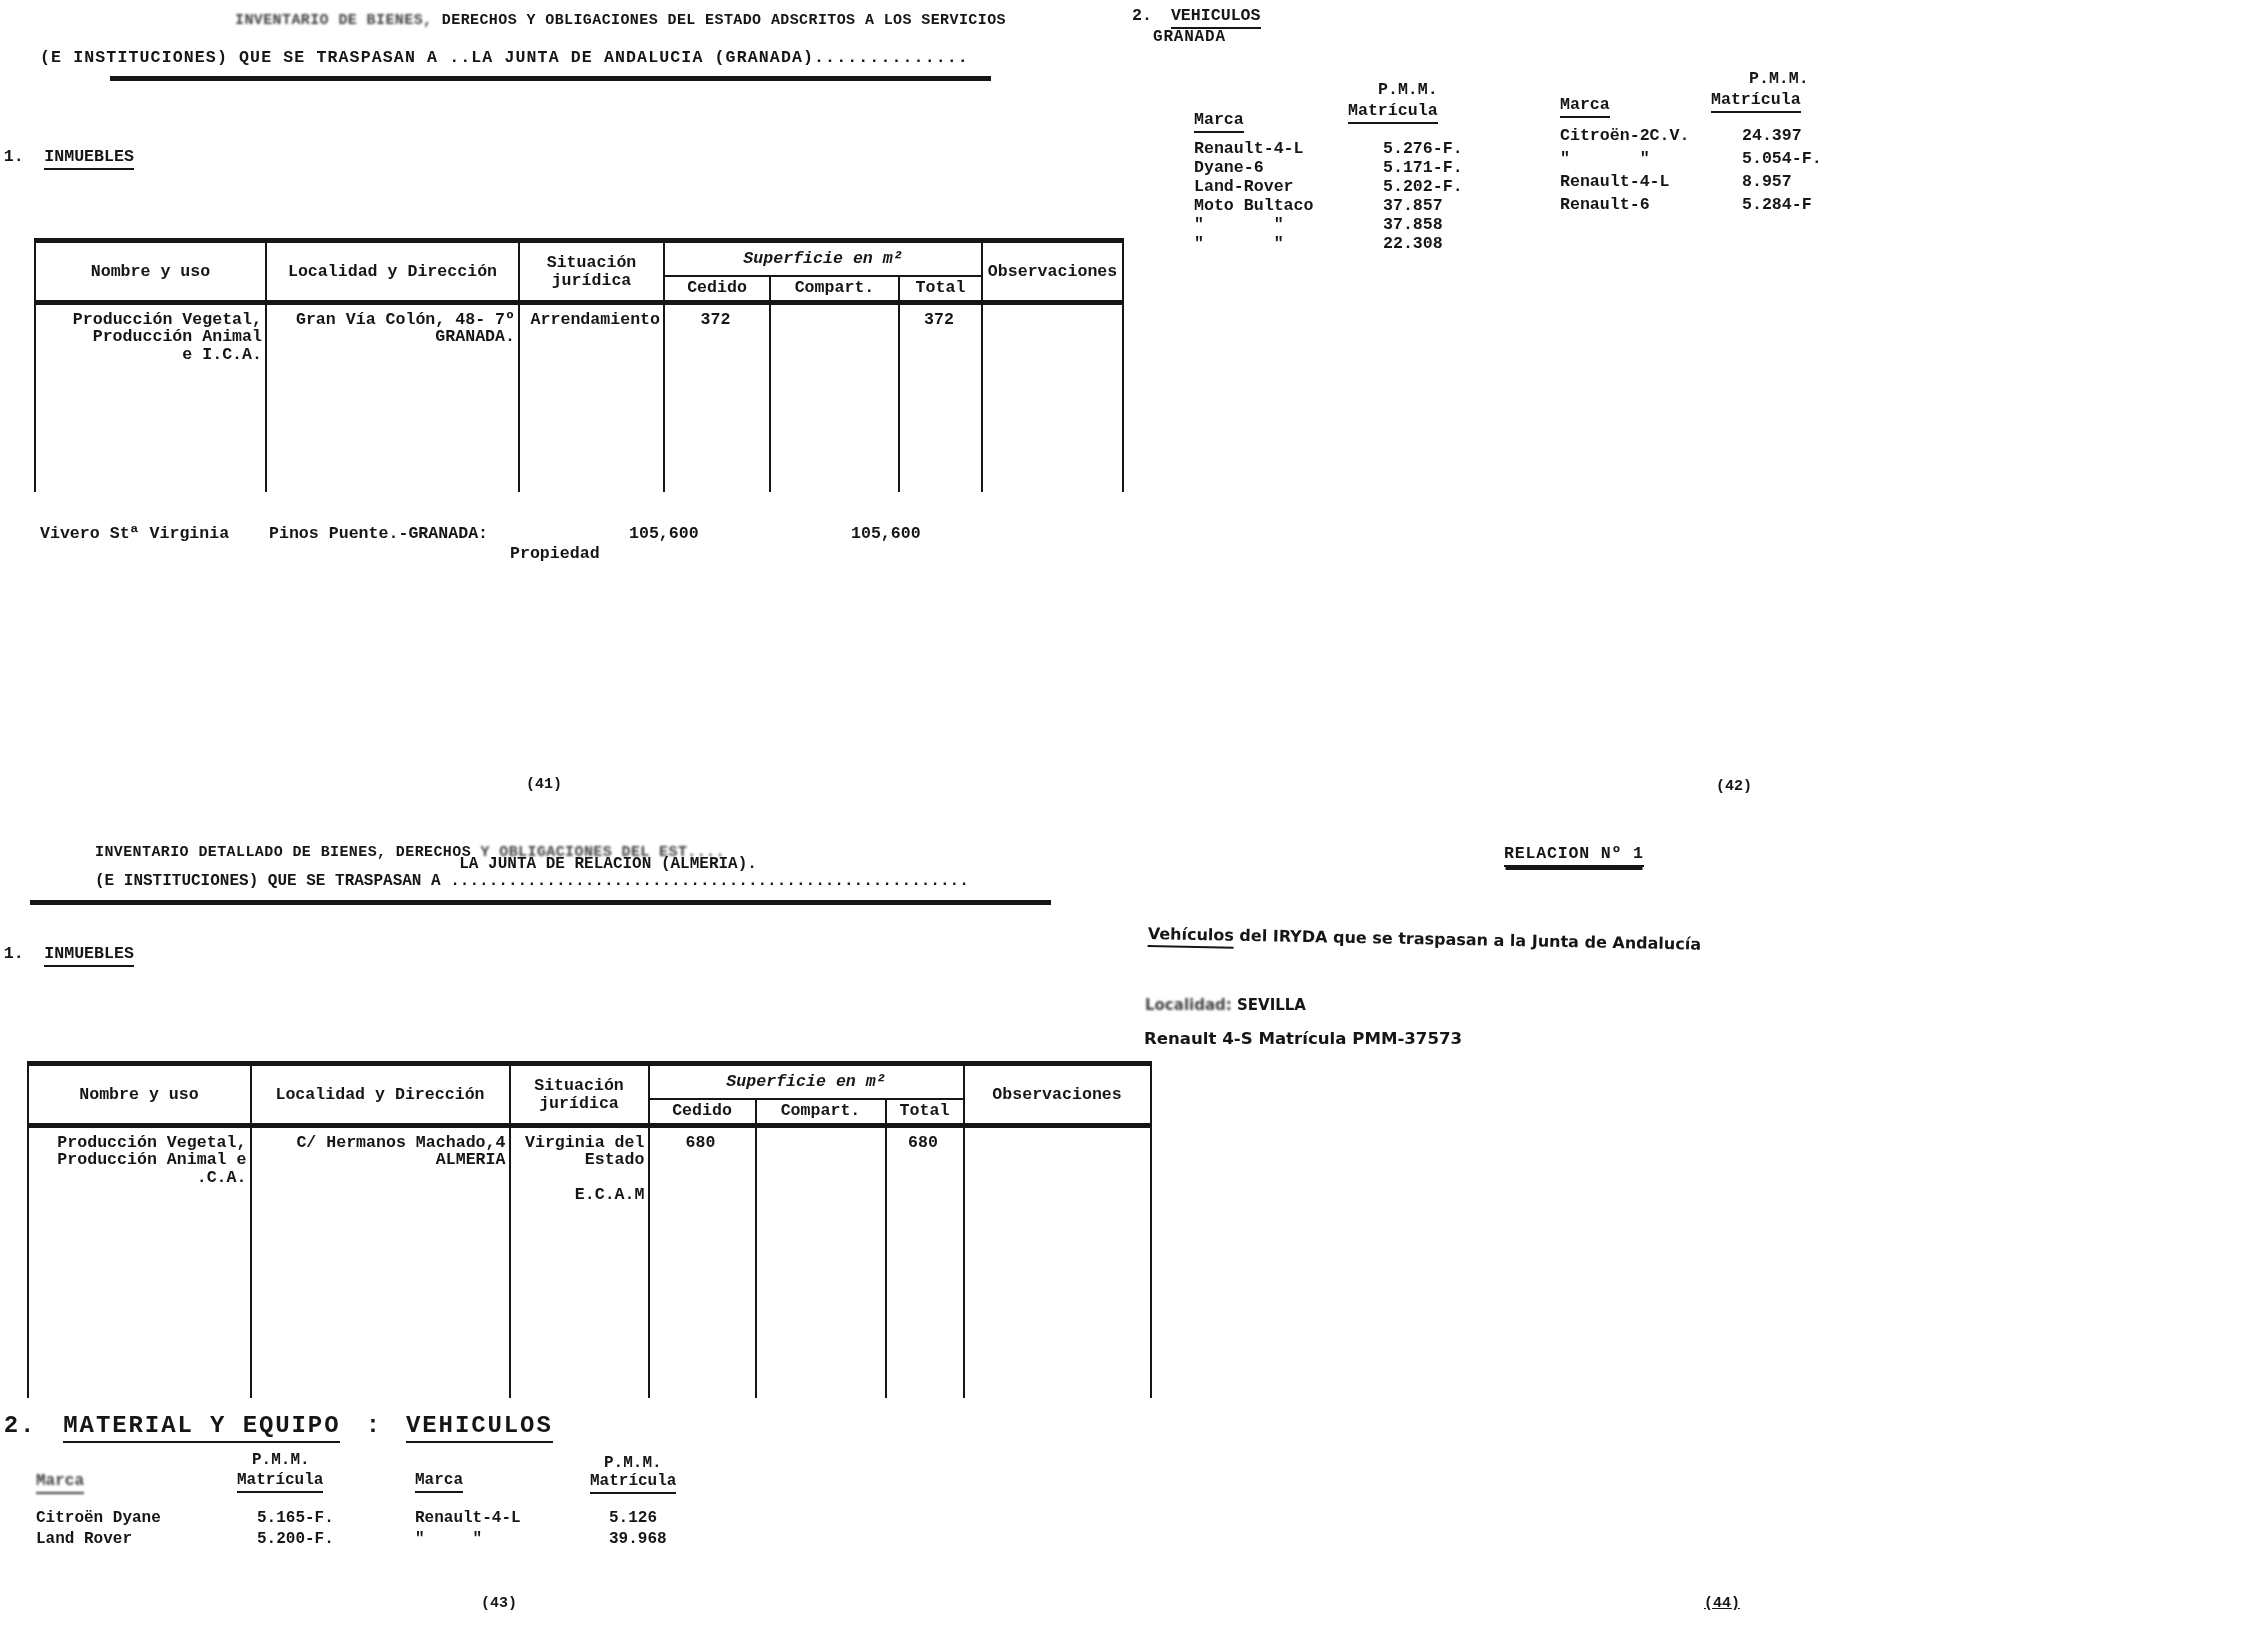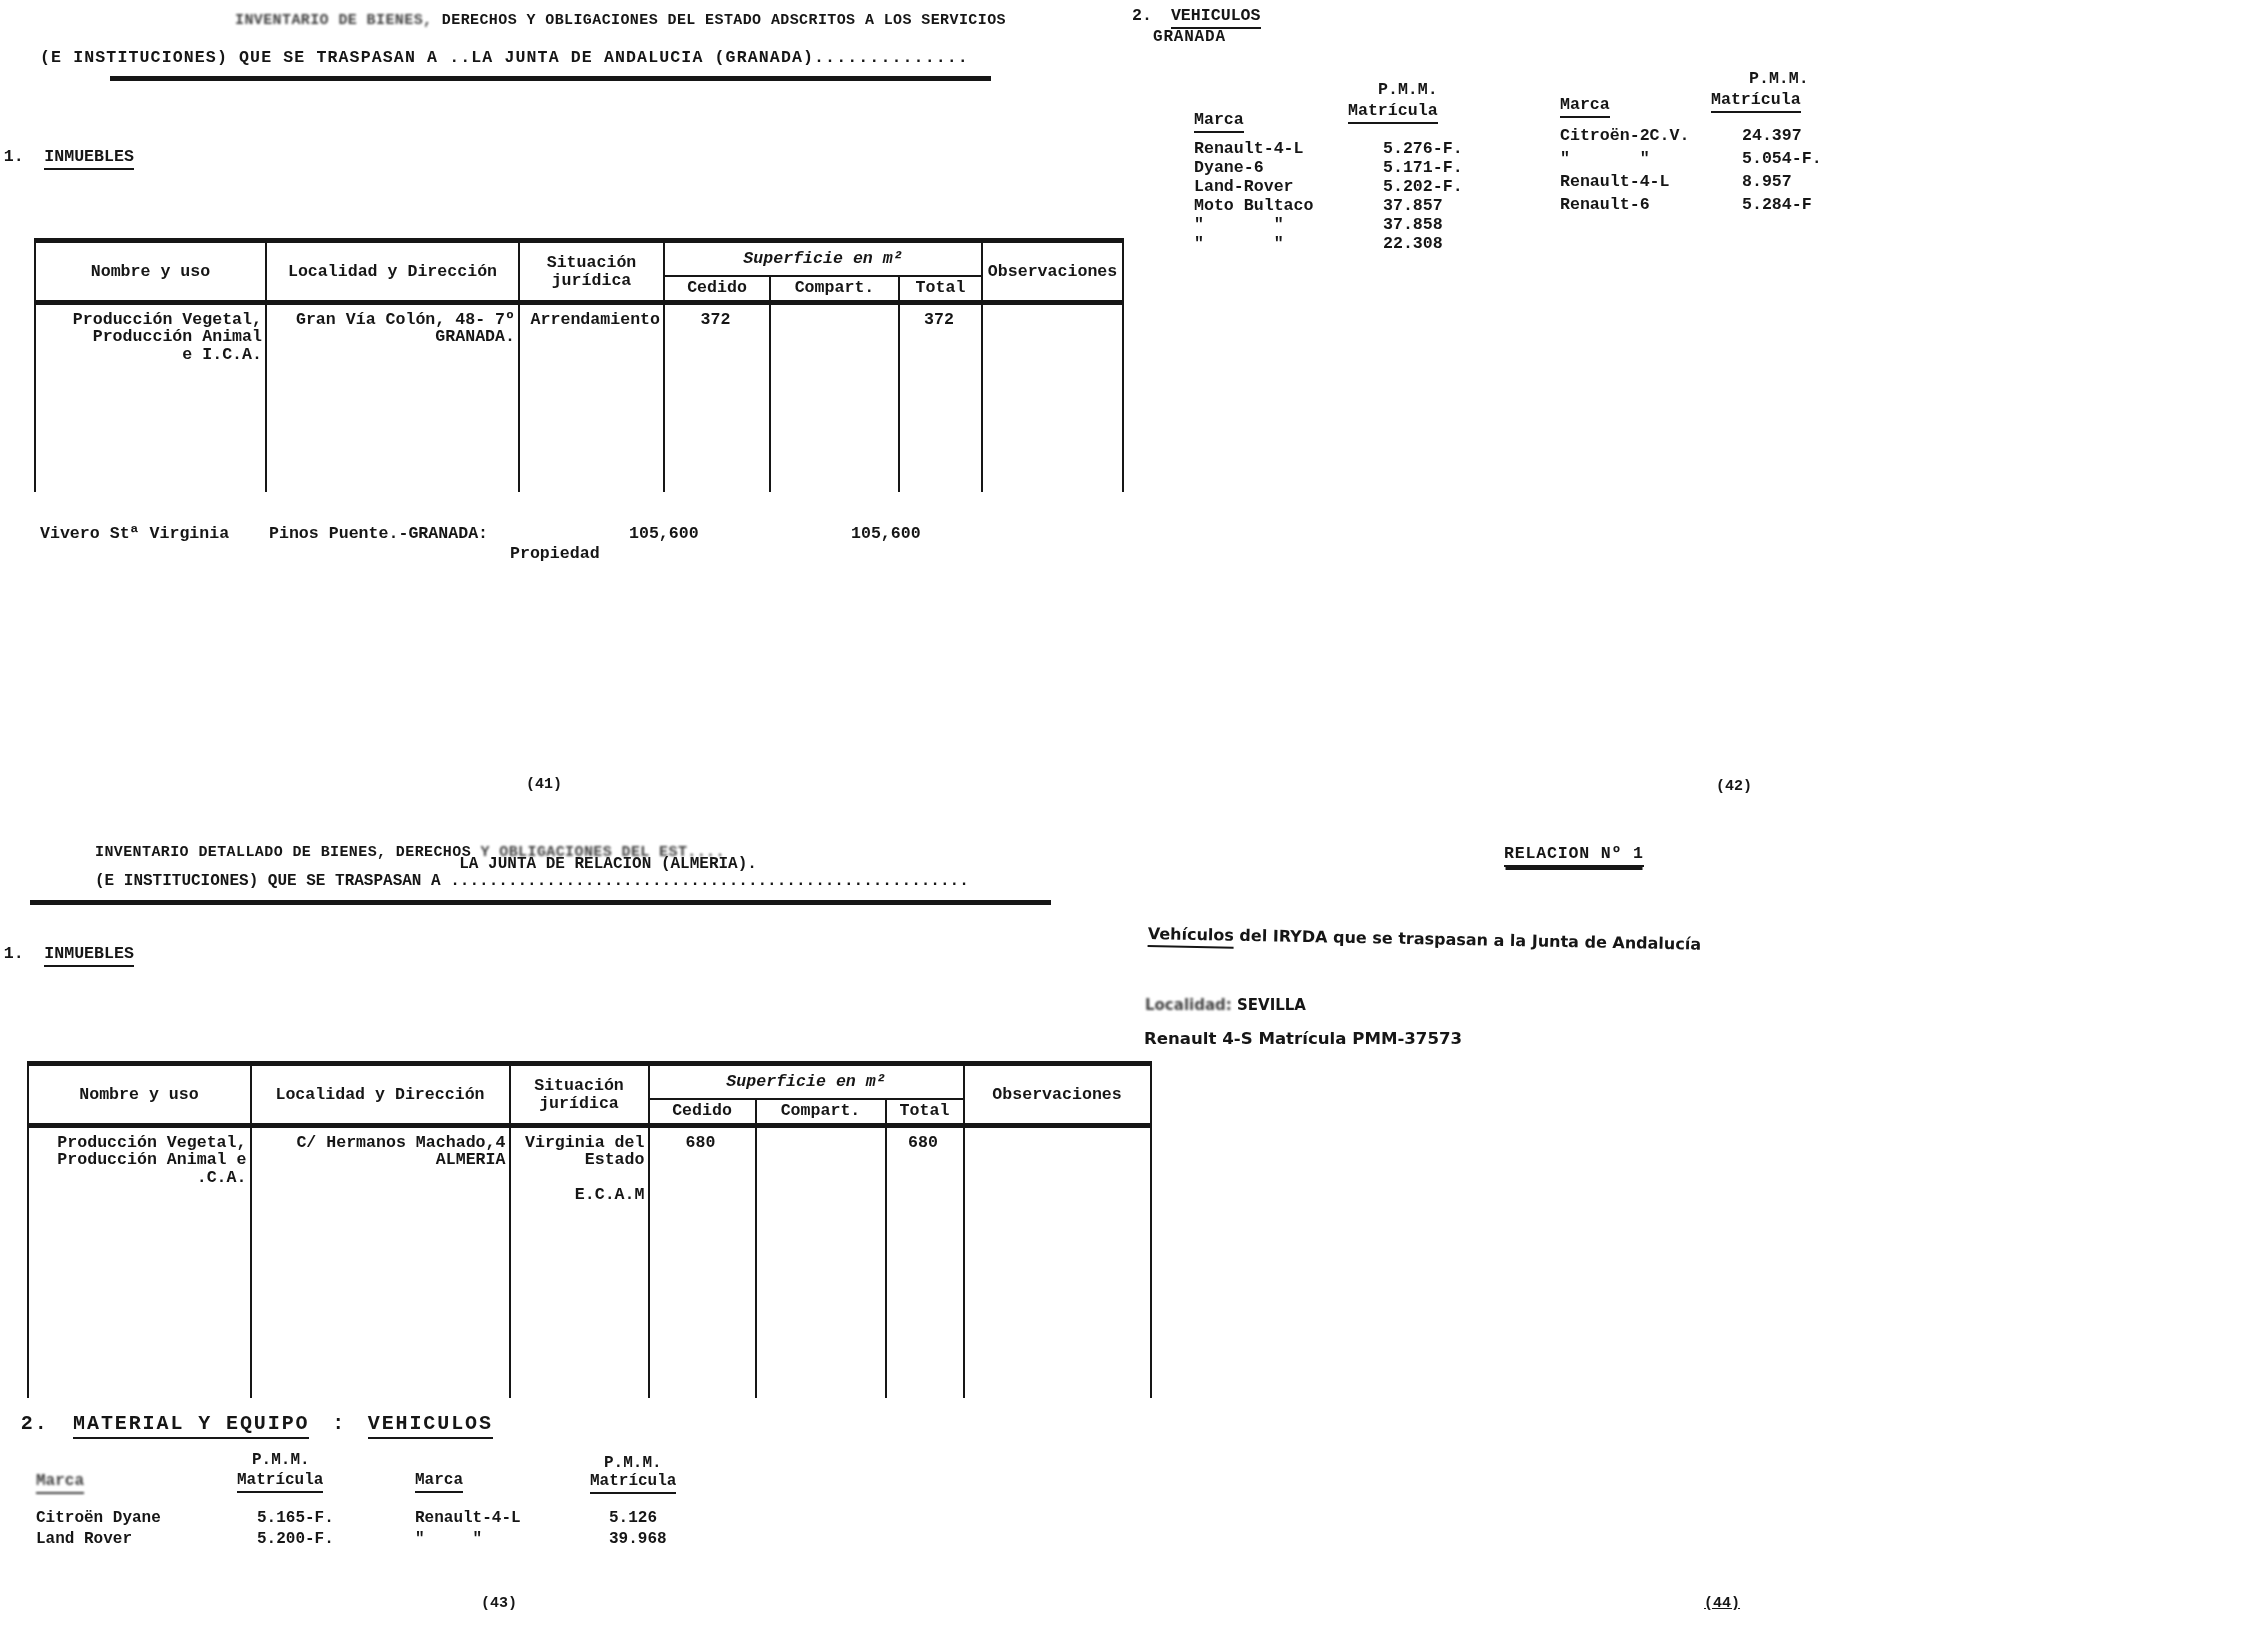--- a/index.html
+++ b/index.html
@@ -217,21 +217,21 @@
 
 E.C.A.M</td>
       <td class="ctr">680</td>
       <td class="ctr"></td>
       <td class="ctr">680</td>
       <td></td>
     </tr>
   </tbody>
 </table>
 
-<div class="abs" style="left:3.8px; top:1412px; font-size:20px; letter-spacing:1.9px;margin-left:17px;">
+<div class="abs" style="left:3.8px; top:1412px; font-size:24px; letter-spacing:1.9px;">
   <span>2.</span>
   <span class="ul" style="margin-left:10.6px;">MATERIAL Y EQUIPO</span>
   <span style="margin-left:9px;">:</span>
   <span class="ul" style="margin-left:7.6px;">VEHICULOS</span>
 </div>
 
 <span class="vh t21" style="left:252px; top:1451px;">P.M.M.</span>
 <span class="vh t21 ul" style="left:237px; top:1471px;">Matrícula</span>
 <span class="vh t21 ul smudge" style="left:36px; top:1472px;">Marca</span>
 <span class="vh t21" style="left:604px; top:1454px;">P.M.M.</span>

